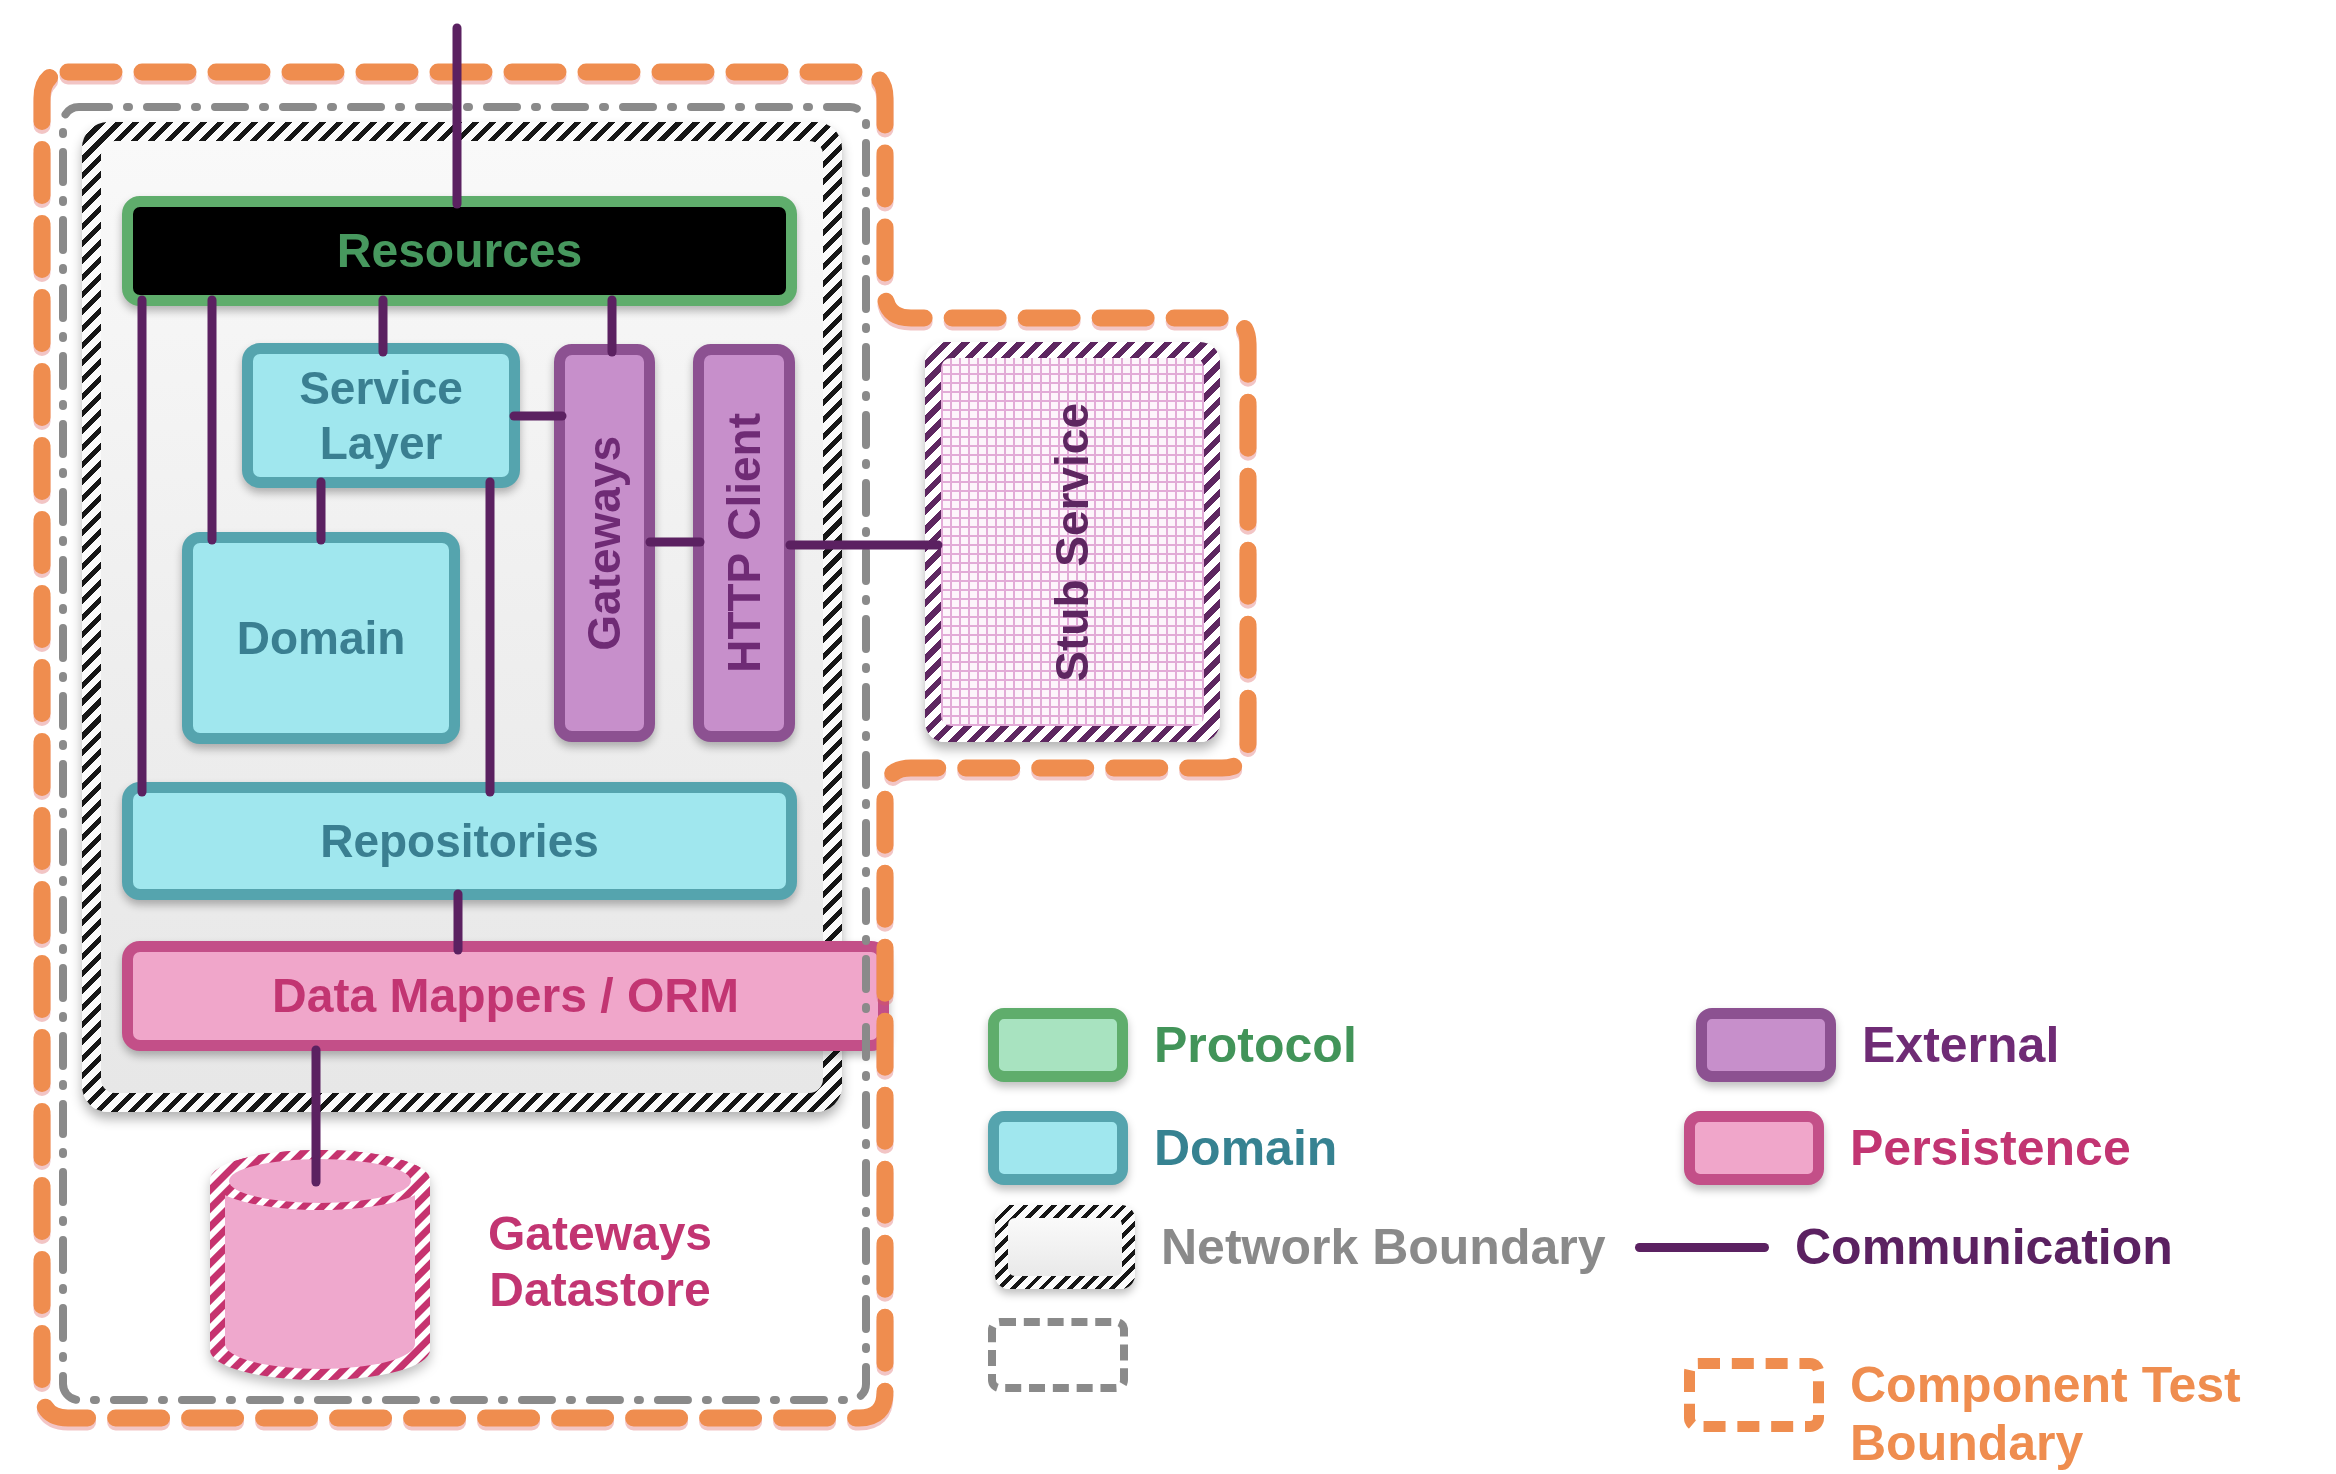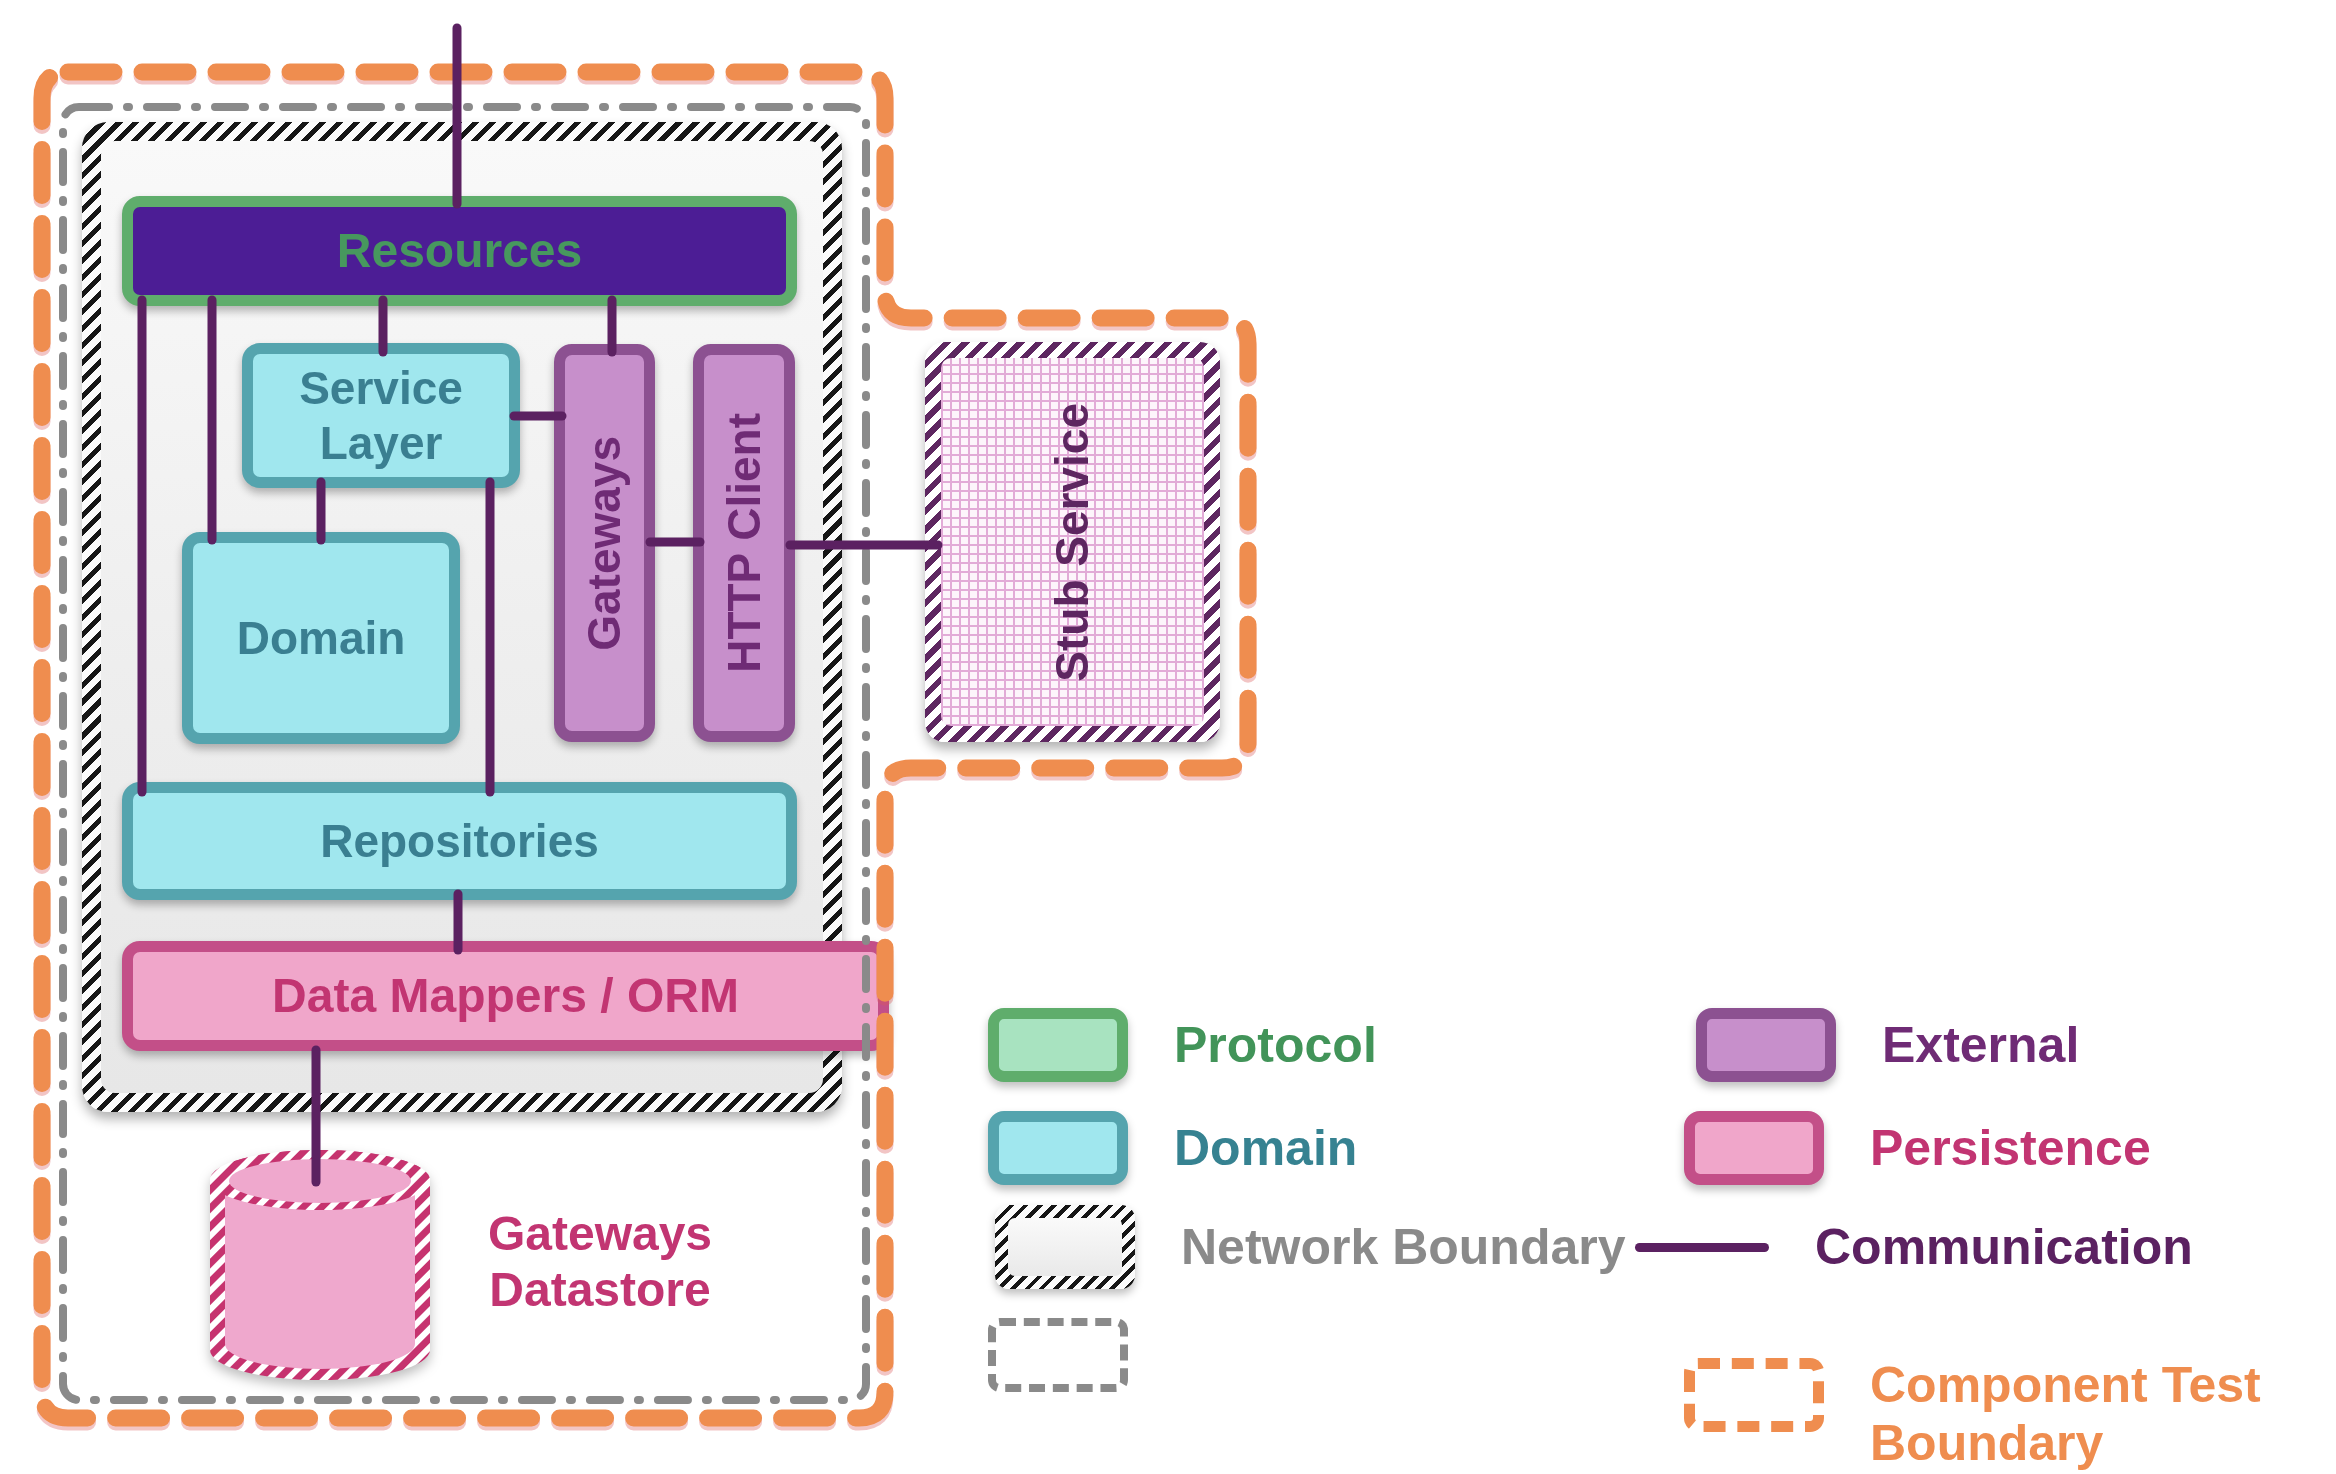--- a/index.html
+++ b/index.html
@@ -11,21 +11,21 @@
     background:repeating-linear-gradient(135deg,#161616 0 5px,#fbfbfb 5px 12px);
     border-radius:26px;box-shadow:0 7px 12px rgba(0,0,0,.30);}
   .net-inner{position:absolute;left:19px;top:19px;right:19px;bottom:19px;
     background:linear-gradient(180deg,#f9f9f9 0%,#eeeeee 55%,#e7e7e7 100%);
     border-radius:14px;}
 
   
   .box{position:absolute;box-sizing:border-box;display:flex;align-items:center;justify-content:center;
        text-align:center;border-radius:18px;font-size:46px;line-height:1.18;
        box-shadow:0 5px 9px rgba(0,0,0,.28);}
-  .b-protocol{background:#4c1d95;border:11px solid #5fad6c;color:#47985e;justify-content:center;}
+  .b-protocol{background:#000000;border:11px solid #5fad6c;color:#47985e;justify-content:center;}
   .b-domain{background:#a0e7ee;border:11px solid #55a4ae;color:#3a7f91;}
   .b-external{background:#c78fcb;border:11px solid #8c5191;color:#6f2b75;}
   .b-persist{background:#f0a6ca;border:11px solid #c34f88;color:#c23572;}
   .vtext{writing-mode:vertical-rl;transform:rotate(180deg);}
 
   .resources{left:122px;top:196px;width:675px;height:110px;font-size:48px;}
   .service{left:242px;top:343px;width:278px;height:145px;}
   .domainbox{left:182px;top:532px;width:278px;height:212px;}
   .gateways{left:554px;top:344px;width:101px;height:398px;}
   .httpclient{left:693px;top:344px;width:102px;height:398px;}
@@ -42,21 +42,21 @@
                      repeating-linear-gradient(90deg,#e2abd7 0 2px,transparent 2px 9px);
     display:flex;align-items:center;justify-content:center;text-align:center;
     color:#5d2660;font-size:46px;line-height:1.3;}
   .stub-inner .vtext{max-height:340px;}
 
   
   .ds-label{position:absolute;left:460px;top:1206px;width:280px;text-align:center;
     color:#c23572;font-size:48px;line-height:1.16;}
 
   
-  .lrow{position:absolute;display:flex;align-items:center;gap:46px;}
+  .lrow{position:absolute;display:flex;align-items:center;gap:26px;}
   .sw{box-sizing:border-box;width:140px;height:74px;border-radius:16px;flex:0 0 auto;
       box-shadow:0 5px 8px rgba(0,0,0,.25);}
   .sw-protocol{background:#a8e3c0;border:11px solid #5fad6c;}
   .sw-domain{background:#a0e7ee;border:11px solid #55a4ae;}
   .sw-external{background:#c78fcb;border:11px solid #8c5191;}
   .sw-persist{background:#f0a6ca;border:11px solid #c34f88;}
   .sw-net{position:relative;width:140px;height:84px;border-radius:14px;
       background:repeating-linear-gradient(135deg,#161616 0 4px,#fbfbfb 4px 10px);
       box-shadow:0 5px 8px rgba(0,0,0,.25);}
   .sw-net-inner{position:absolute;left:13px;top:13px;right:13px;bottom:13px;border-radius:7px;

